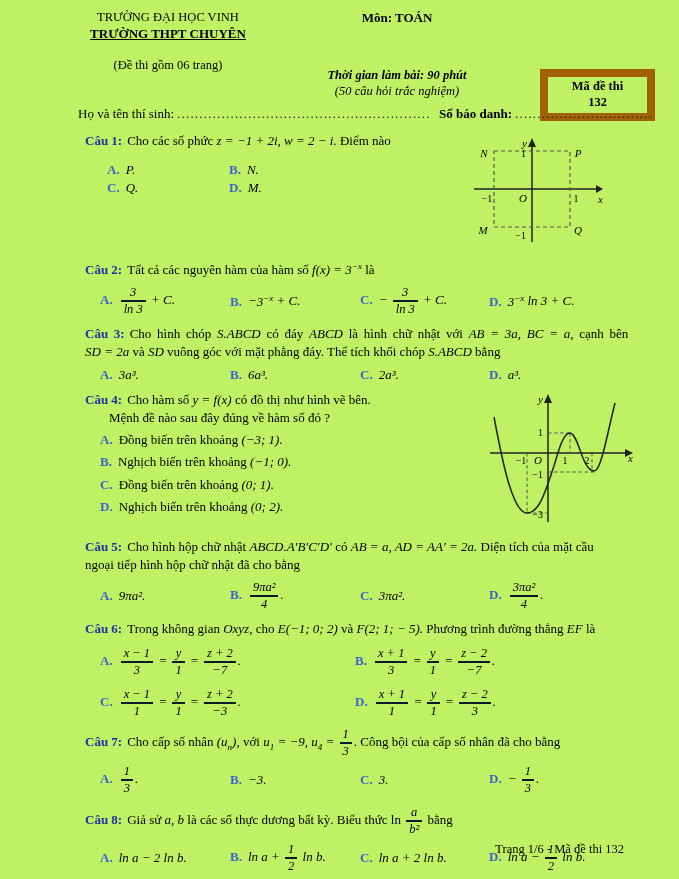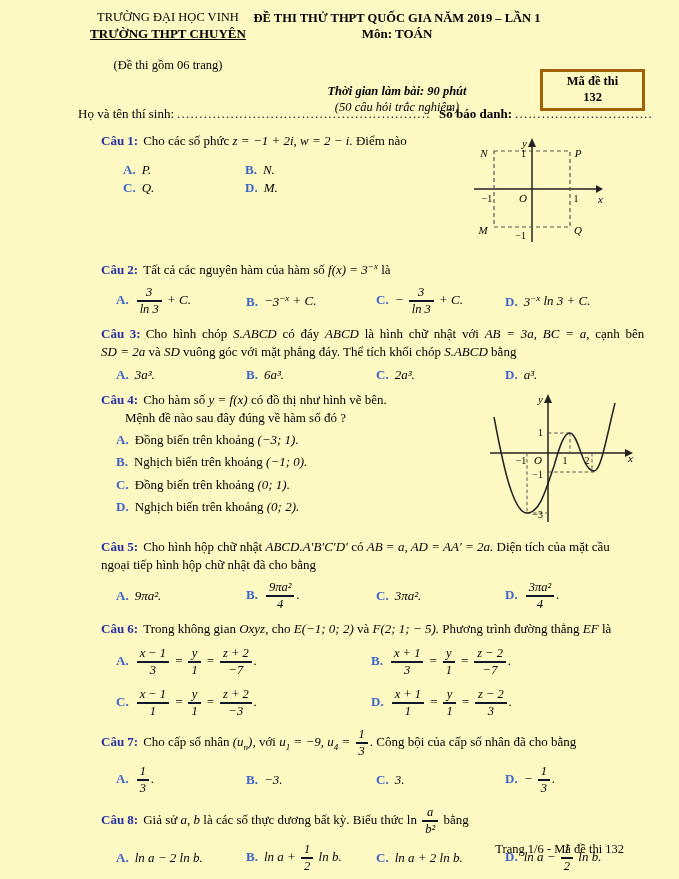--- a/index.html
+++ b/index.html
@@ -1,38 +1,38 @@
 <!DOCTYPE html>
 <html style="--lbl: #232fa3; --ltr: #3d64cb;"><head>
 <meta charset="utf-8">
 <style>
   html,body{margin:0;padding:0;background:#fff;}
-  .page{position:relative;width:679px;height:879px;background:#fef9c3;overflow:hidden;
+  .page{position:relative;width:679px;height:879px;background:#bef264;overflow:hidden;
         font-family:"Liberation Serif","DejaVu Serif",serif;font-size:13px;color:#000;}
   
   .hdr-left{position:absolute;left:58px;top:10px;width:220px;text-align:center;line-height:1.25;}
   .hdr-left .l1{font-size:12.5px;}
   .hdr-left .l2{font-size:13px;font-weight:bold;text-decoration:underline;}
   .hdr-left .note{font-size:12.5px;margin-top:16px;}
   .hdr-right{position:absolute;left:252px;top:10px;width:290px;text-align:center;line-height:1.28;}
   .hdr-right .t{font-weight:bold;font-size:12.5px;}
   .hdr-right .s{font-weight:bold;font-size:13px;}
   .hdr-right .d{font-weight:bold;font-style:italic;font-size:12.5px;margin-top:40px;}
   .hdr-right .n{font-style:italic;font-size:12.5px;}
-  .codebox{position:absolute;left:540px;top:69px;width:99px;border:3px solid #a16207;
+  .codebox{position:absolute;left:540px;top:69px;width:99px;border:8px solid #a16207;
            text-align:center;font-weight:bold;font-size:12.5px;line-height:1.3;padding:1px 0 2px;}
   .name-row{position:absolute;left:78px;top:106px;width:575px;display:flex;align-items:baseline;}
   .name-row .lbl{white-space:nowrap;}
   .name-row .lbl2{margin-left:10px;font-weight:bold;}
   .dots{overflow:hidden;white-space:nowrap;letter-spacing:1.2px;color:#222;}
   .d1{width:252px;flex:none;margin-left:3px;}
   .d2{flex:1;margin-left:3px;}
   
   .questions{position:absolute;left:85px;top:132px;width:575px;}
-  .q{margin-bottom:8px;margin-left:16px;}
+  .q{margin-bottom:8px;}
   .q-body{display:flex;}
   .q-main{flex:1;min-width:0;}
   .q-fig{flex:none;}
   .fig-plane{margin:2px 56px 0 8px;}
   .fig-curve{margin:0 26px 0 8px;}
   .stem-line{line-height:1.42;}
   .stem-line.ind{padding-left:24px;}
   .q:nth-child(3) .stem-line:first-child{word-spacing:2.5px;}
   .qlabel{font-weight:bold;color:var(--lbl,#232fa3);margin-right:5px;}
   .mi{font-style:italic;}
@@ -56,21 +56,20 @@
 </head>
 <body>
 
 <div class="page">
   <div class="hdr-left">
     <div class="l1">TRƯỜNG ĐẠI HỌC VINH</div>
     <div class="l2">TRƯỜNG THPT CHUYÊN</div>
     <div class="note">(Đề thi gồm 06 trang)</div>
   </div>
   <div class="hdr-right">
-    <div class="t">ĐỀ THI THỬ THPT QUỐC GIA NĂM 2019 – LẦN 1</div>
     <div class="s">Môn: TOÁN</div>
     <div class="d">Thời gian làm bài: 90 phút</div>
     <div class="n">(50 câu hỏi trắc nghiệm)</div>
   </div>
   <div class="codebox">
     <div>Mã đề thi</div>
     <div>132</div>
   </div>
   <div class="name-row">
     <span class="lbl">Họ và tên thí sinh:</span>

